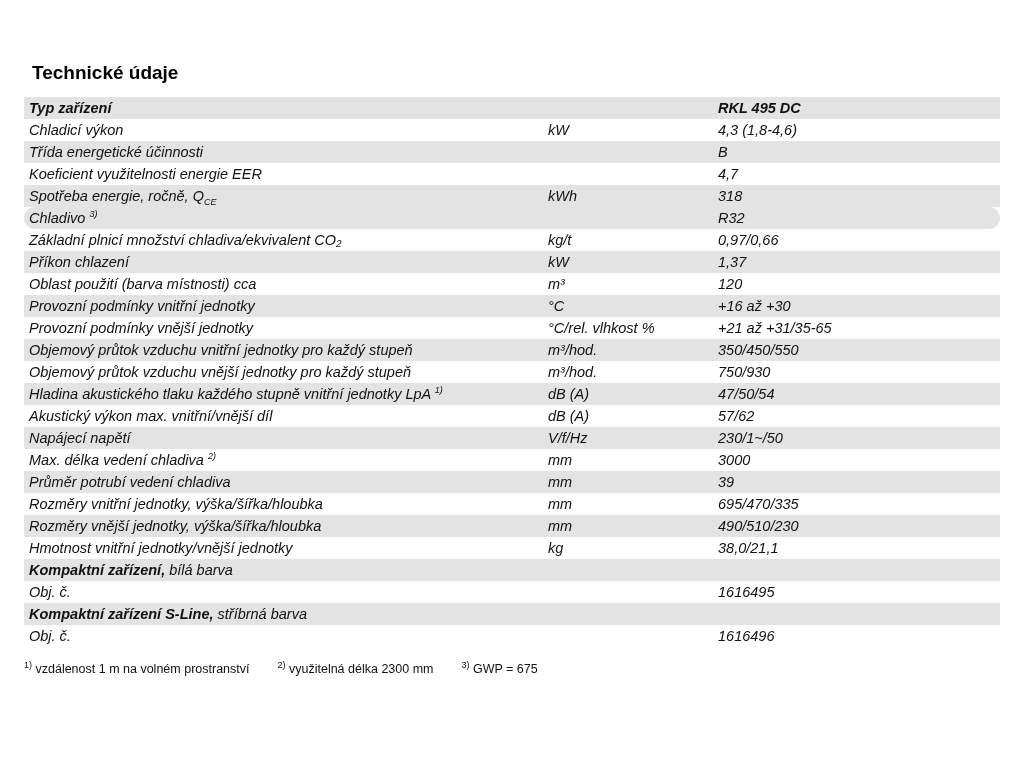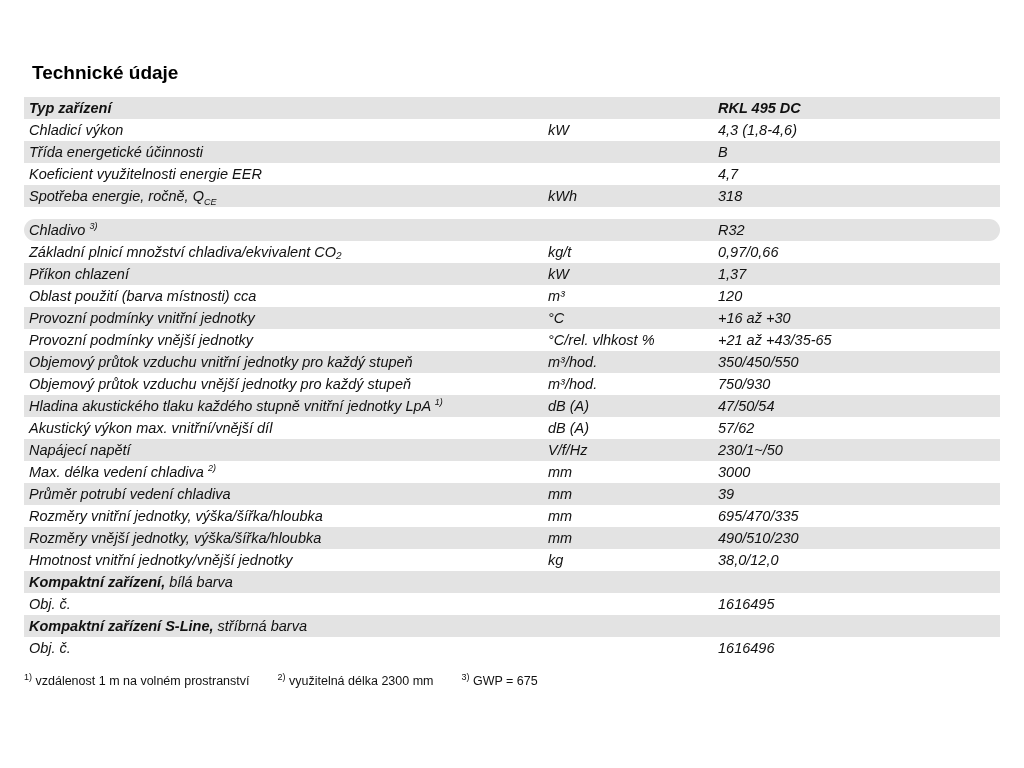--- a/index.html
+++ b/index.html
@@ -20,21 +20,21 @@
   }
   .table { width: 976px; }
   .row {
     display: flex;
     min-height: 22px;
     line-height: 22px;
     font-size: 14.5px;
     font-style: italic;
   }
   .row.shaded { background: var(--shade, #e3e3e3); }
-  .row.gap { margin-top: 12px; border-radius: 11px; }
+  .row.gap { margin-top: 0; border-radius: 11px; }
   .row.bold { font-weight: bold; }
   .cell { white-space: nowrap; overflow: hidden; }
   .cell.label { width: 524px; padding-left: 5px; }
   .cell.unit  { width: 170px; }
   .cell.value { width: 282px; }
   sup {
     font-size: 9px;
     line-height: 0;
     vertical-align: super;
   }
@@ -104,21 +104,21 @@
         <div class="cell value">120</div>
       </div>
       <div class="row shaded">
         <div class="cell label">Provozní podmínky vnitřní jednotky</div>
         <div class="cell unit">°C</div>
         <div class="cell value">+16 až +30</div>
       </div>
       <div class="row">
         <div class="cell label">Provozní podmínky vnější jednotky</div>
         <div class="cell unit">°C/rel. vlhkost %</div>
-        <div class="cell value">+21 až +43/35-65</div>
+        <div class="cell value">+21 až +31/35-65</div>
       </div>
       <div class="row shaded">
         <div class="cell label">Objemový průtok vzduchu vnitřní jednotky pro každý stupeň</div>
         <div class="cell unit">m³/hod.</div>
         <div class="cell value">350/450/550</div>
       </div>
       <div class="row">
         <div class="cell label">Objemový průtok vzduchu vnější jednotky pro každý stupeň</div>
         <div class="cell unit">m³/hod.</div>
         <div class="cell value">750/930</div>
@@ -154,21 +154,21 @@
         <div class="cell value">695/470/335</div>
       </div>
       <div class="row shaded">
         <div class="cell label">Rozměry vnější jednotky, výška/šířka/hloubka</div>
         <div class="cell unit">mm</div>
         <div class="cell value">490/510/230</div>
       </div>
       <div class="row">
         <div class="cell label">Hmotnost vnitřní jednotky/vnější jednotky</div>
         <div class="cell unit">kg</div>
-        <div class="cell value">38,0/12,0</div>
+        <div class="cell value">38,0/21,1</div>
       </div>
       <div class="row shaded">
         <div class="cell label"><b>Kompaktní zařízení,</b> bílá barva</div>
         <div class="cell unit"></div>
         <div class="cell value"></div>
       </div>
       <div class="row">
         <div class="cell label">Obj. č.</div>
         <div class="cell unit"></div>
         <div class="cell value">1616495</div>

